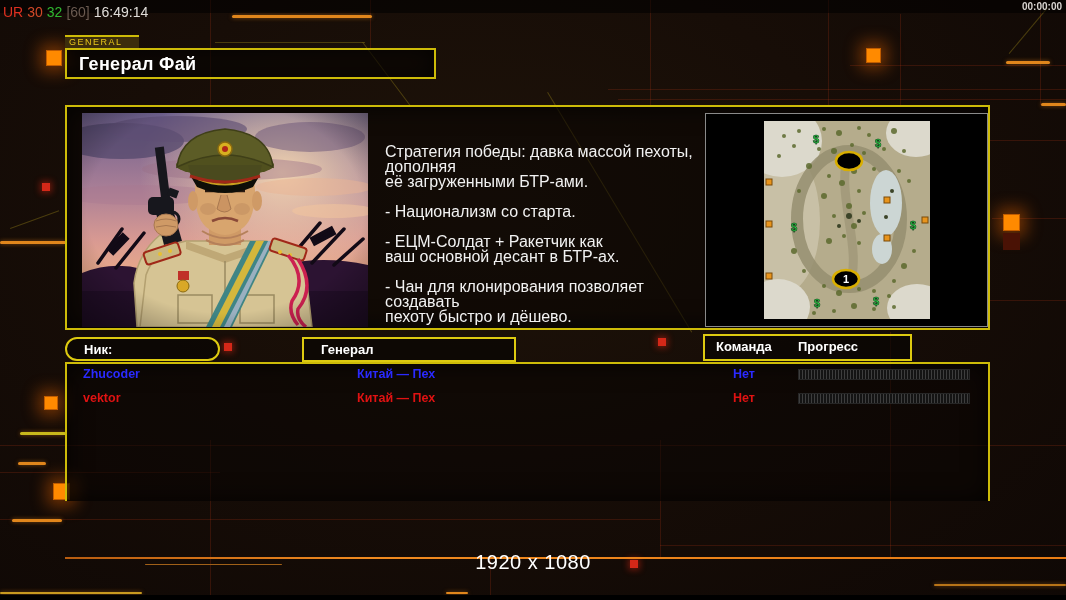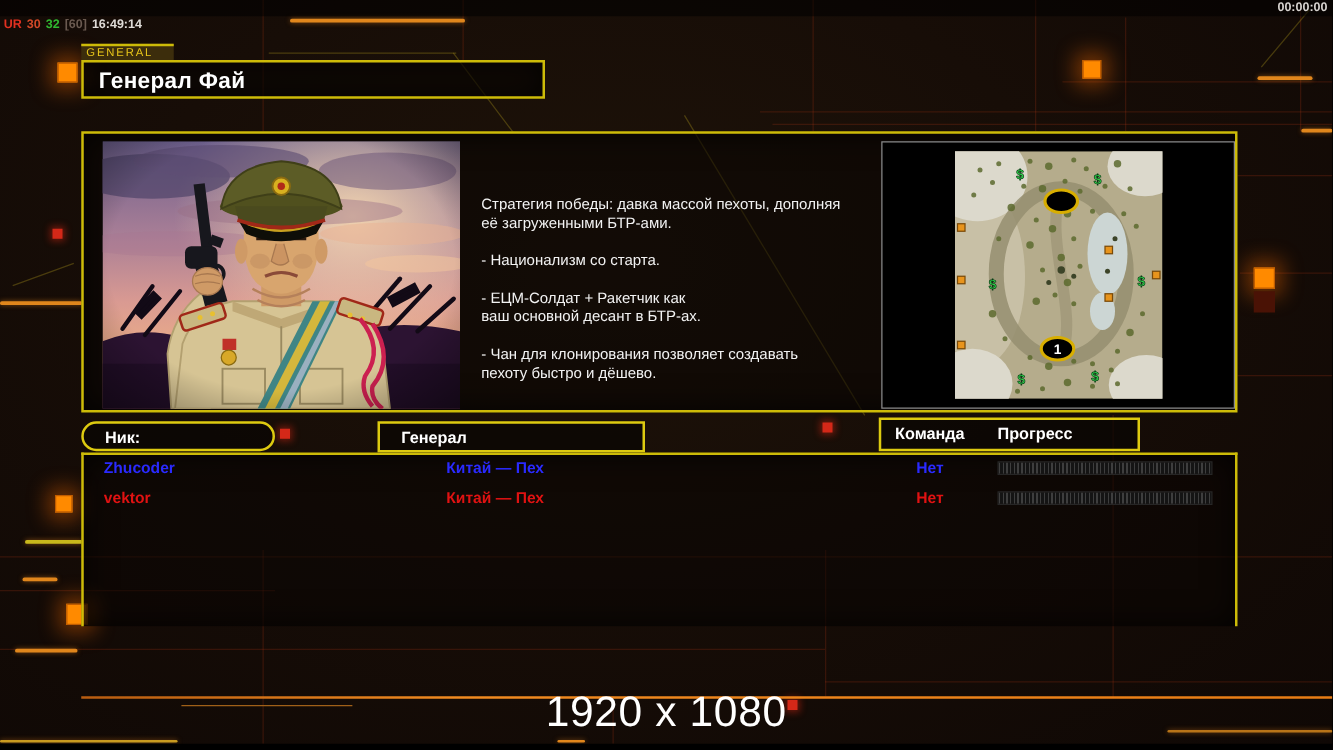--- a/index.html
+++ b/index.html
@@ -12,39 +12,39 @@
   .dk { position:absolute; background:rgba(200,60,25,.20); }
   .ol { position:absolute; background:rgba(160,140,25,.38); height:1px; transform-origin:left top; }
   .od { position:absolute; background:#e0861c; height:3px; border-radius:2px; box-shadow:0 0 4px rgba(240,140,30,.5); }
   .gsq { position:absolute; background:#ff8a00; border:1px solid #c05c00; box-shadow:0 0 16px 6px rgba(255,110,0,.40); }
   .dsq { position:absolute; background:#4a1205; }
   .rsq { position:absolute; background:#d42818; box-shadow:0 0 6px 2px rgba(220,40,20,.45); }
 
   .topstrip { position:absolute; left:0; top:0; width:1066px; height:13px; background:rgba(0,0,0,.55); }
   .botbar   { position:absolute; left:0; top:595px; width:1066px; height:5px; background:#000; }
 
-  .debug { position:absolute; left:3px; top:14px; font-size:10px; font-weight:bold; z-index:30; }
+  .debug { position:absolute; left:3px; top:4px; font-size:14px; font-weight:normal; z-index:30; }
   .debug span { margin-right:4px; }
   .d-ur{color:#e03020} .d-fps{color:#d04828} .d-lat{color:#30b830} .d-cap{color:#6a5a50} .d-time{color:#e0dcd8}
   .clock { position:absolute; right:4px; top:1px; font-size:10px; font-weight:bold; color:#d8d4d0; z-index:30; }
 
   
   .panel { position:absolute; border:2px solid #cdbb08; background:rgba(10,5,3,.55);
            box-shadow: inset 0 0 25px rgba(0,0,0,.8); z-index:10; }
 
   .general-tab { position:absolute; left:65px; top:35px; width:74px; height:13px; z-index:11;
     background:#3c2d0c; border-top:2px solid #cdbb08; color:#e8c61a; font-size:9px; font-weight:normal;
     letter-spacing:1.5px; line-height:11px; padding-left:4px; }
 
   .title-box { left:65px; top:48px; width:371px; height:31px; }
   .title-box span { position:absolute; left:12px; top:4px; font-size:18px; font-weight:bold; color:#fff; letter-spacing:.3px; }
 
   .main-panel { left:65px; top:105px; width:925px; height:225px; }
   .portrait { position:absolute; left:15px; top:6px; width:286px; height:214px; background:#000; }
-  .strategy { position:absolute; left:318px; top:37px; width:308px; color:#f2f2f2; font-size:12px; line-height:15px;margin-top:12px; }
+  .strategy { position:absolute; left:318px; top:37px; width:308px; color:#f2f2f2; font-size:16px; line-height:15px; }
   .strategy p { white-space:pre-line; margin:0 0 15px 0; }
   .map-box { position:absolute; left:638px; top:6px; width:283px; height:214px; background:#000;
              border:1px solid #8a8a8a; display:flex; align-items:center; justify-content:center; }
 
   .hdr { position:absolute; border:2px solid #ddca10; background:rgba(8,5,3,.7); color:#fff;
          font-weight:bold; font-size:13px; z-index:11; }
   .hdr span { position:absolute; top:3px; }
   #hdr-nick    { left:65px;  top:337px; width:155px; height:24px;border-radius:12px; }
   #hdr-general { left:302px; top:337px; width:214px; height:25px; }
   #hdr-team    { left:703px; top:334px; width:209px; height:27px; }
@@ -59,21 +59,21 @@
   .c-nick { position:absolute; left:16px; }
   .c-gen  { position:absolute; left:266px;padding-left:24px; }
   .c-team { position:absolute; left:666px; }
   .pbar { position:absolute; left:731px; top:2px; width:172px; height:11px;
           background:repeating-linear-gradient(90deg,#3e3e3e 0 1px,#141414 1px 3px);
           border:1px solid #262626; }
 
   .main-orange-line { position:absolute; left:65px; top:557px; width:1001px; height:2px; z-index:12;
           background:linear-gradient(90deg,#b85c10,#f08a20 30%,#e87c14); }
   .resolution { position:absolute; left:0; top:551px; width:1066px; text-align:center;
-          color:#fff; font-size:34px; z-index:13; letter-spacing:.5px; }
+          color:#fff; font-size:20px; z-index:13; letter-spacing:.5px; }
 
   svg text { font-family:"Liberation Sans", sans-serif; }
 </style>
 </head>
 <body>
 
 <div class="screen">
 
   <div>
     <div class="dk" style="left:850px;top:65px;width:216px;height:1px"></div>

